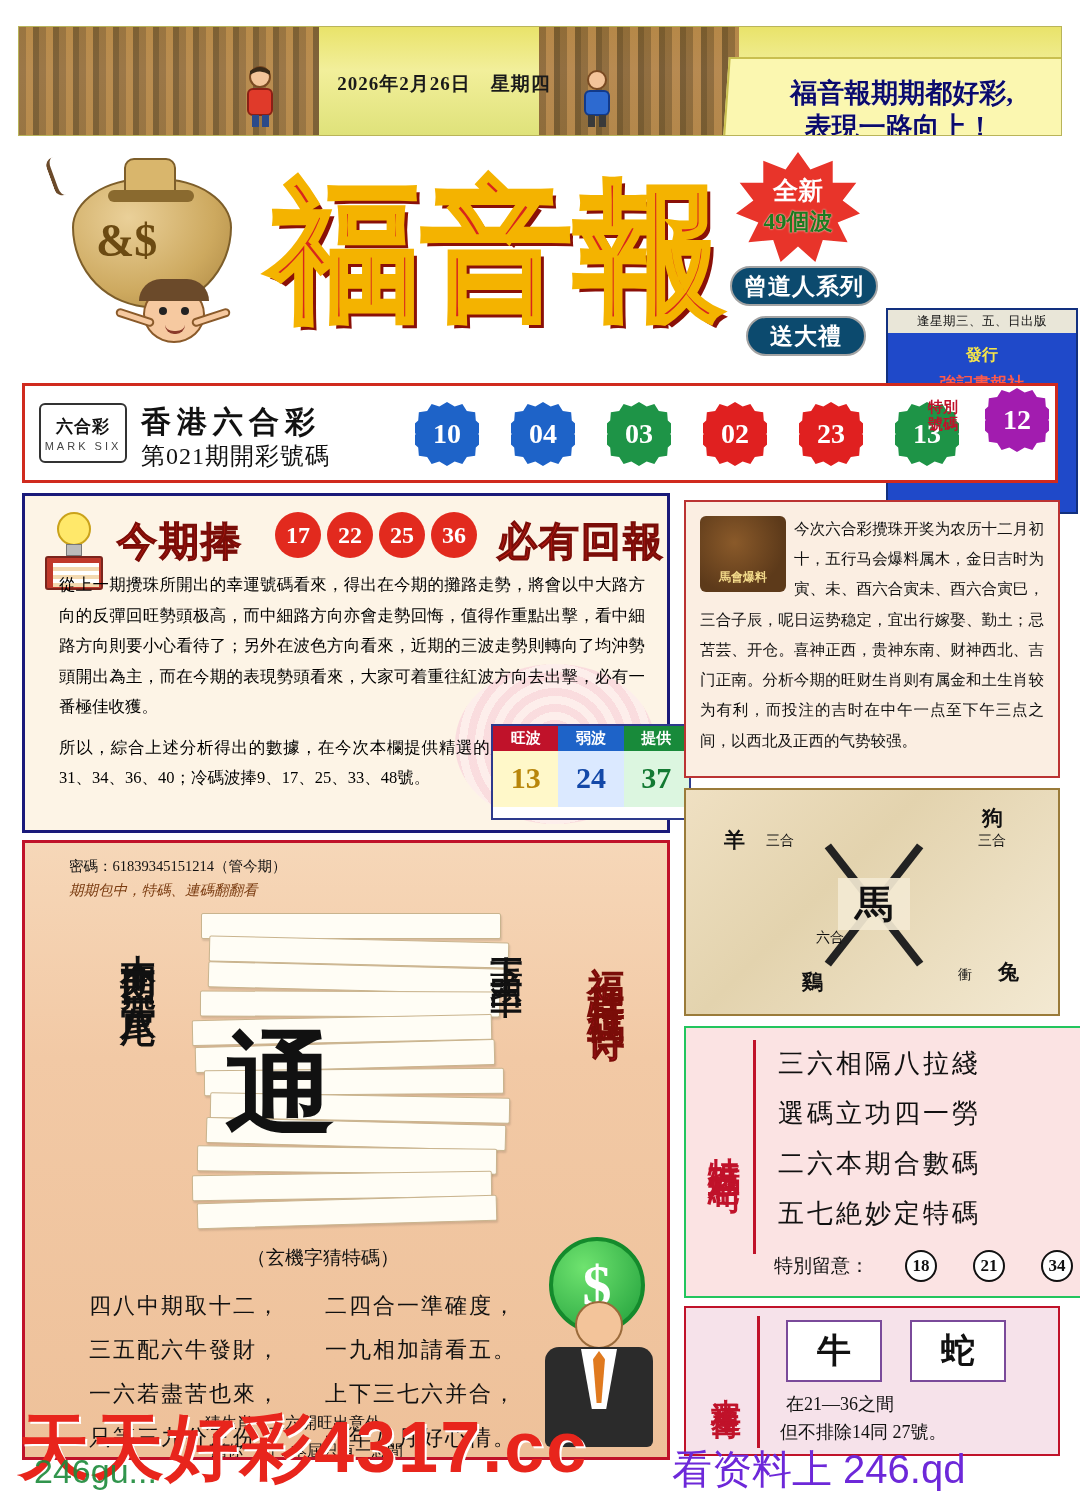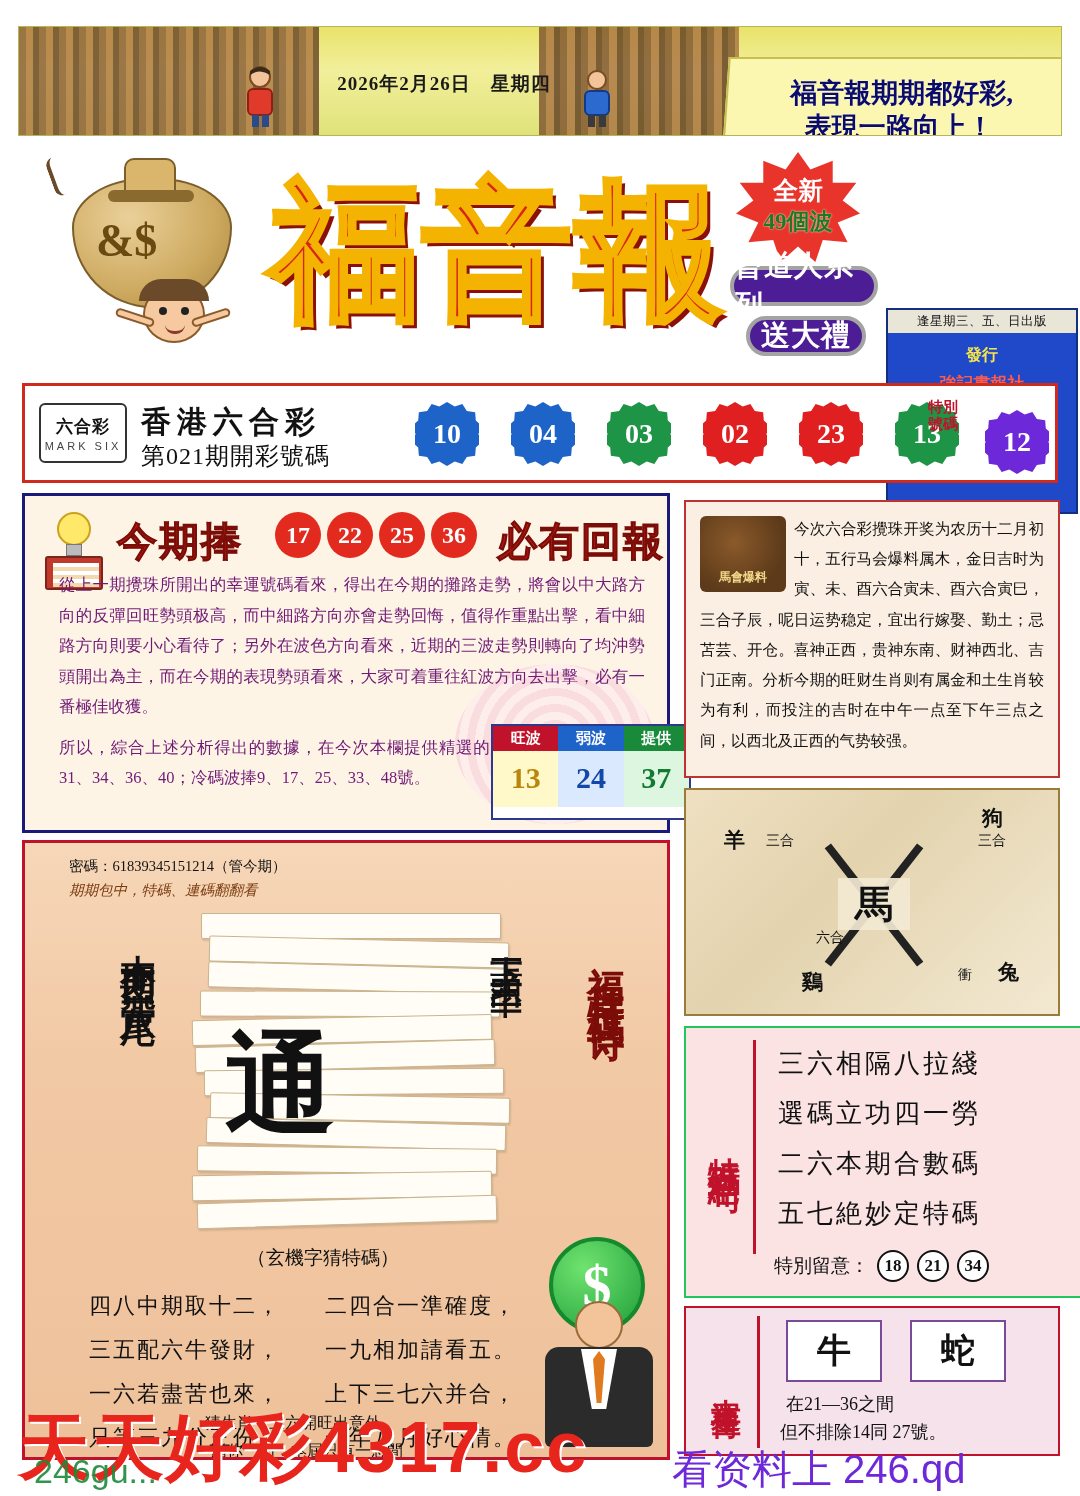--- a/index.html
+++ b/index.html
@@ -110,23 +110,23 @@
     clip-path:polygon(50% 0%,60% 16%,78% 8%,78% 28%,97% 28%,86% 44%,100% 56%,82% 64%,90% 82%,70% 80%,64% 100%,50% 86%,36% 100%,30% 80%,10% 82%,18% 64%,0% 56%,14% 44%,3% 28%,22% 28%,22% 8%,40% 16%);
   }
   .burst .t1 { position:absolute; left:0; top:22px; width:124px; text-align:center;
     font-size:25px; font-weight:bold; color:#fff; font-family:"Liberation Serif",serif;}
   .burst .t2 { position:absolute; left:0; top:54px; width:124px; text-align:center;
     font-size:23px; font-weight:bold; color:#1f7a1f; font-family:"Liberation Serif",serif;
     text-shadow:0 0 2px #fff;}
 
   .redbadge {
     position:absolute; width:148px; height:40px; border-radius:20px;
-    background:#4c1d95; color:#fff; font-family:"Liberation Serif",serif;
-    font-size:29px; font-weight:bold; display:flex; align-items:center; justify-content:center;
-    border:4px solid #a3a3a3; letter-spacing:1px;
+    background:#0c4a6e; color:#fff; font-family:"Liberation Serif",serif;
+    font-size:23px; font-weight:bold; display:flex; align-items:center; justify-content:center;
+    border:2px solid #a3a3a3; letter-spacing:1px;
   }
   .badge1 { left:712px; top:126px; }
   .badge2 { left:728px; top:176px; width:120px;}
 
   .bluebox {
     position:absolute; left:868px; top:168px; width:192px; height:206px;
     background:#1f49c9; border:2px solid #12307f; text-align:center; color:#fff;
   }
   .bluebox .bb-top {
     background:#e9e6d8; color:#111; font-size:12.5px; padding:3px 0; letter-spacing:.5px;
@@ -192,21 +192,21 @@
     font-family:"Liberation Serif",serif;
   }
   .bihui {
     position:absolute; left:472px; top:18px; font-size:40px; font-weight:bold;
     color:#c01a12; font-family:"Liberation Serif",serif; letter-spacing:2px;
     -webkit-text-stroke:1px #7a0d08;
   }
   .midtext {
     position:absolute; left:34px; top:74px; width:586px;
     font-family:"Liberation Serif", serif; font-size:16.5px; line-height:1.85;
-    color:#701a75; text-align:justify;
+    color:#000000; text-align:justify;
   }
   .midtext p { margin:0 0 10px 0; text-indent:0; }
   .spiral {
     position:absolute; left:430px; top:168px; width:200px; height:160px;
     background:repeating-radial-gradient(circle at 50% 50%, #f7c9d8 0 8px, #fde9ef 8px 16px);
     border-radius:50%; opacity:.55;
   }
   .wave3 { position:absolute; left:466px; top:228px; width:200px; height:96px;
     border:2px solid #2d3a8c; background:#fff; display:flex; }
   .w3cell { width:66px; text-align:center; }
@@ -329,21 +329,21 @@
   }
   .jueline {
     position:absolute; left:92px; font-size:26px; color:#111;
     font-family:"Liberation Serif",serif; letter-spacing:3px;
   }
   .juenote { position:absolute; left:88px; top:222px; font-size:19px; color:#111;
     font-family:"Liberation Serif",serif; display:flex; align-items:center; gap:8px;}
   .circnum {
     display:inline-flex; align-items:center; justify-content:center;
     width:32px; height:32px; border-radius:50%; border:2px solid #111;
-    font-size:17px; font-weight:bold; background:#fff;
+    font-size:17px; font-weight:bold; background:#fff;margin-left:28px;
   }
 
   
   .luckybox {
     position:absolute; left:684px; top:1306px; width:376px; height:150px;
     border:2px solid #c0122a; background:#f6e2ea;
   }
   .luckytitle {
     position:absolute; left:8px; top:8px; width:66px; height:132px;
     writing-mode:vertical-rl; text-orientation:upright;
@@ -455,21 +455,21 @@
     <div class="hk2">第021期開彩號碼</div>
     <div class="ballrow" id="ballrow">
         <div class="ball" style="left: 0px; background: rgb(30, 99, 200);">10</div>
         <div class="ball" style="left: 96px; background: rgb(30, 99, 200);">04</div>
         <div class="ball" style="left: 192px; background: rgb(30, 148, 71);">03</div>
         <div class="ball" style="left: 288px; background: rgb(224, 32, 32);">02</div>
         <div class="ball" style="left: 384px; background: rgb(224, 32, 32);">23</div>
         <div class="ball" style="left: 480px; background: rgb(30, 148, 71);">13</div>
       </div>
     <div class="sp-label">特別號碼</div>
-    <div id="specialball" class="ball" style="position: absolute; left: 960px; top: 24px; background: #6d28d9;">12</div>
+    <div id="specialball" class="ball" style="position: absolute; left: 960px; top: 2px; background: #a21caf;">12</div>
   </div>
 
   <div class="midbox">
     <div class="bulb">
       <div class="bulbGlass"></div>
       <div class="bulbBase"></div>
       <div class="bookIcon"></div>
     </div>
     <div class="jinqi">今期捧</div>
     <div class="hotnums" id="hotnums"><span class="hotball">17</span><span class="hotball">22</span><span class="hotball">25</span><span class="hotball">36</span></div>

